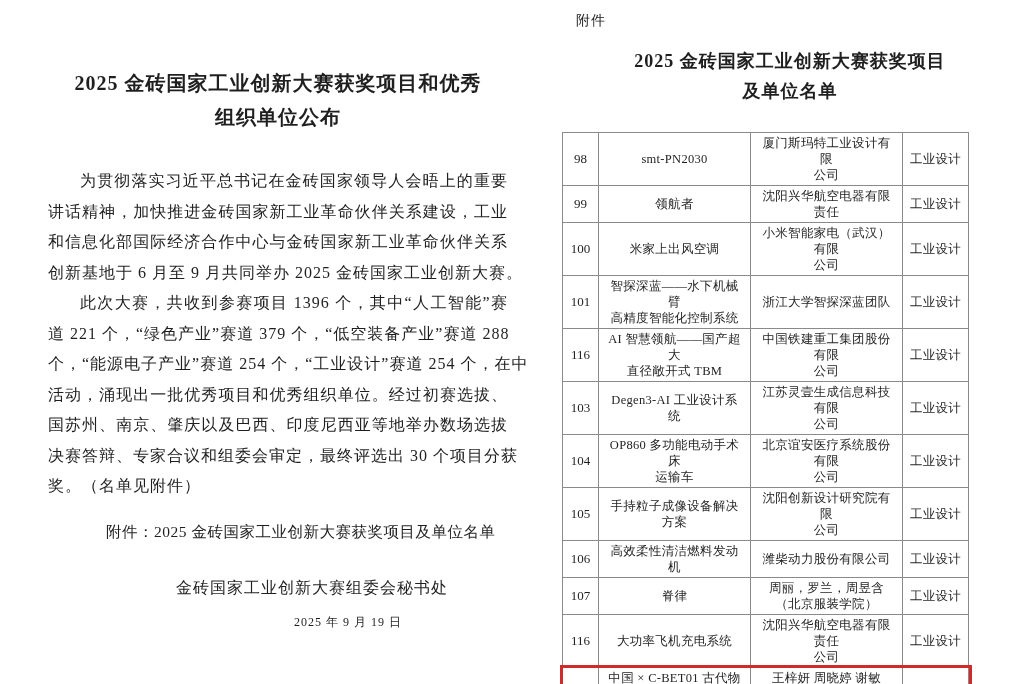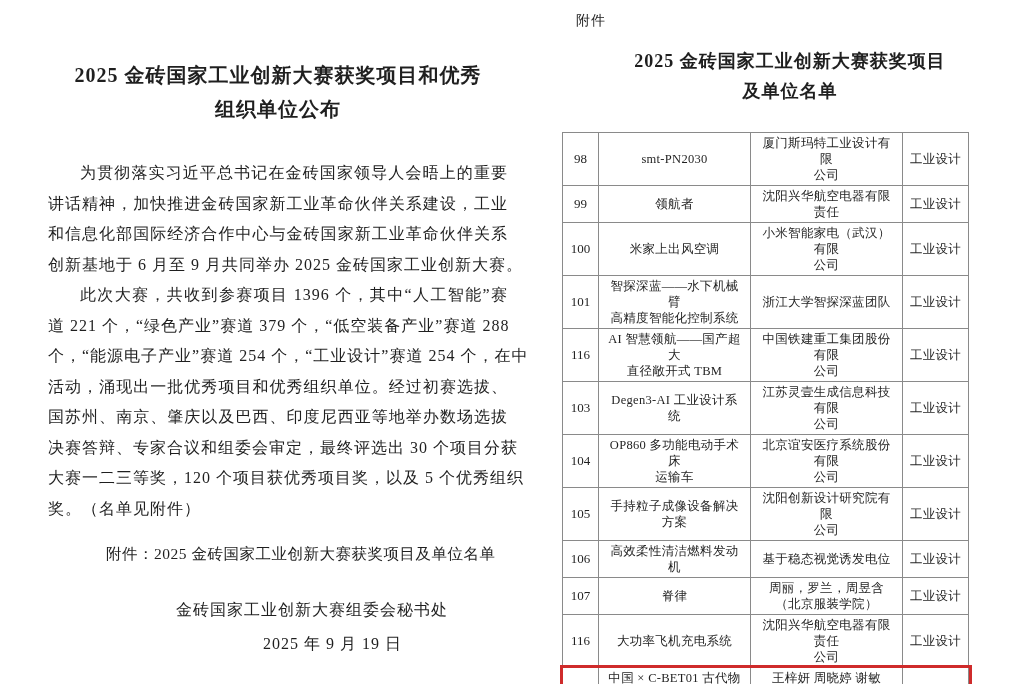--- a/index.html
+++ b/index.html
@@ -10,21 +10,21 @@
   *{margin:0;padding:0;box-sizing:border-box;}
   html,body{width:1024px;height:684px;overflow:hidden;background:#ffffff;}
   body{
     font-family:"Liberation Serif","DejaVu Serif",serif;
     color:var(--ink);
     position:relative;
   }
 
   
   .page-left{
-    position:absolute;left:0;top:4px;width:556px;height:493px;
+    position:absolute;left:0;top:12px;width:556px;height:493px;
     padding:40px 48px 0 48px;
   }
   .lp-title{
     margin-top:14px;
     font-size:20px;line-height:34px;font-weight:bold;
     text-align:center;letter-spacing:1px;
   }
   .lp-body{
     margin-top:32px;
     font-size:16px;line-height:30.5px;letter-spacing:1px;
@@ -37,21 +37,21 @@
     font-size:15.5px;line-height:28px;letter-spacing:0.5px;
     padding-left:58px;
   }
   .lp-signature{
     margin-top:28px;
     font-size:16px;line-height:28px;letter-spacing:1px;
     text-align:right;padding-right:60px;
   }
   .lp-date{
     margin-top:6px;
-    font-size:16px;line-height:28px;letter-spacing:1px;
+    font-size:12px;line-height:28px;letter-spacing:1px;
     text-align:right;padding-right:106px;
   }
 
   
   .page-right{
     position:absolute;left:556px;top:0;width:468px;height:684px;
     padding-top:8px;
   }
   .rp-attachment{
     margin:4px 0 0 20px;
@@ -95,21 +95,20 @@
       <div class="pline first">为贯彻落实习近平总书记在金砖国家领导人会晤上的重要</div>
       <div class="pline">讲话精神，加快推进金砖国家新工业革命伙伴关系建设，工业</div>
       <div class="pline">和信息化部国际经济合作中心与金砖国家新工业革命伙伴关系</div>
       <div class="pline plast">创新基地于 6 月至 9 月共同举办 2025 金砖国家工业创新大赛。</div>
       <div class="pline first">此次大赛，共收到参赛项目 1396 个，其中“人工智能”赛</div>
       <div class="pline">道 221 个，“绿色产业”赛道 379 个，“低空装备产业”赛道 288</div>
       <div class="pline">个，“能源电子产业”赛道 254 个，“工业设计”赛道 254 个，在中</div>
       <div class="pline">活动，涌现出一批优秀项目和优秀组织单位。经过初赛选拔、</div>
       <div class="pline">国苏州、南京、肇庆以及巴西、印度尼西亚等地举办数场选拔</div>
       <div class="pline">决赛答辩、专家合议和组委会审定，最终评选出 30 个项目分获</div>
-      <div class="pline">大赛一二三等奖，120 个项目获优秀项目奖，以及 5 个优秀组织</div>
       <div class="pline plast">奖。（名单见附件）</div>
     </div>
 
   <div class="lp-attachment">附件：2025 金砖国家工业创新大赛获奖项目及单位名单</div>
   <div class="lp-signature">金砖国家工业创新大赛组委会秘书处</div>
   <div class="lp-date">2025 年 9 月 19 日</div>
 </div>
 
 <div class="page-right">
   <div class="rp-attachment">附件</div>
@@ -180,21 +179,21 @@
           <td>105</td>
           <td>手持粒子成像设备解决
 方案</td>
           <td>沈阳创新设计研究院有限
 公司</td>
           <td>工业设计</td>
         </tr>
         <tr>
           <td>106</td>
           <td>高效柔性清洁燃料发动机</td>
-          <td>基于稳态视觉诱发电位</td>
+          <td>潍柴动力股份有限公司</td>
           <td>工业设计</td>
         </tr>
         <tr>
           <td>107</td>
           <td>脊律</td>
           <td>周丽，罗兰，周昱含
 （北京服装学院）</td>
           <td>工业设计</td>
         </tr>
         <tr>

